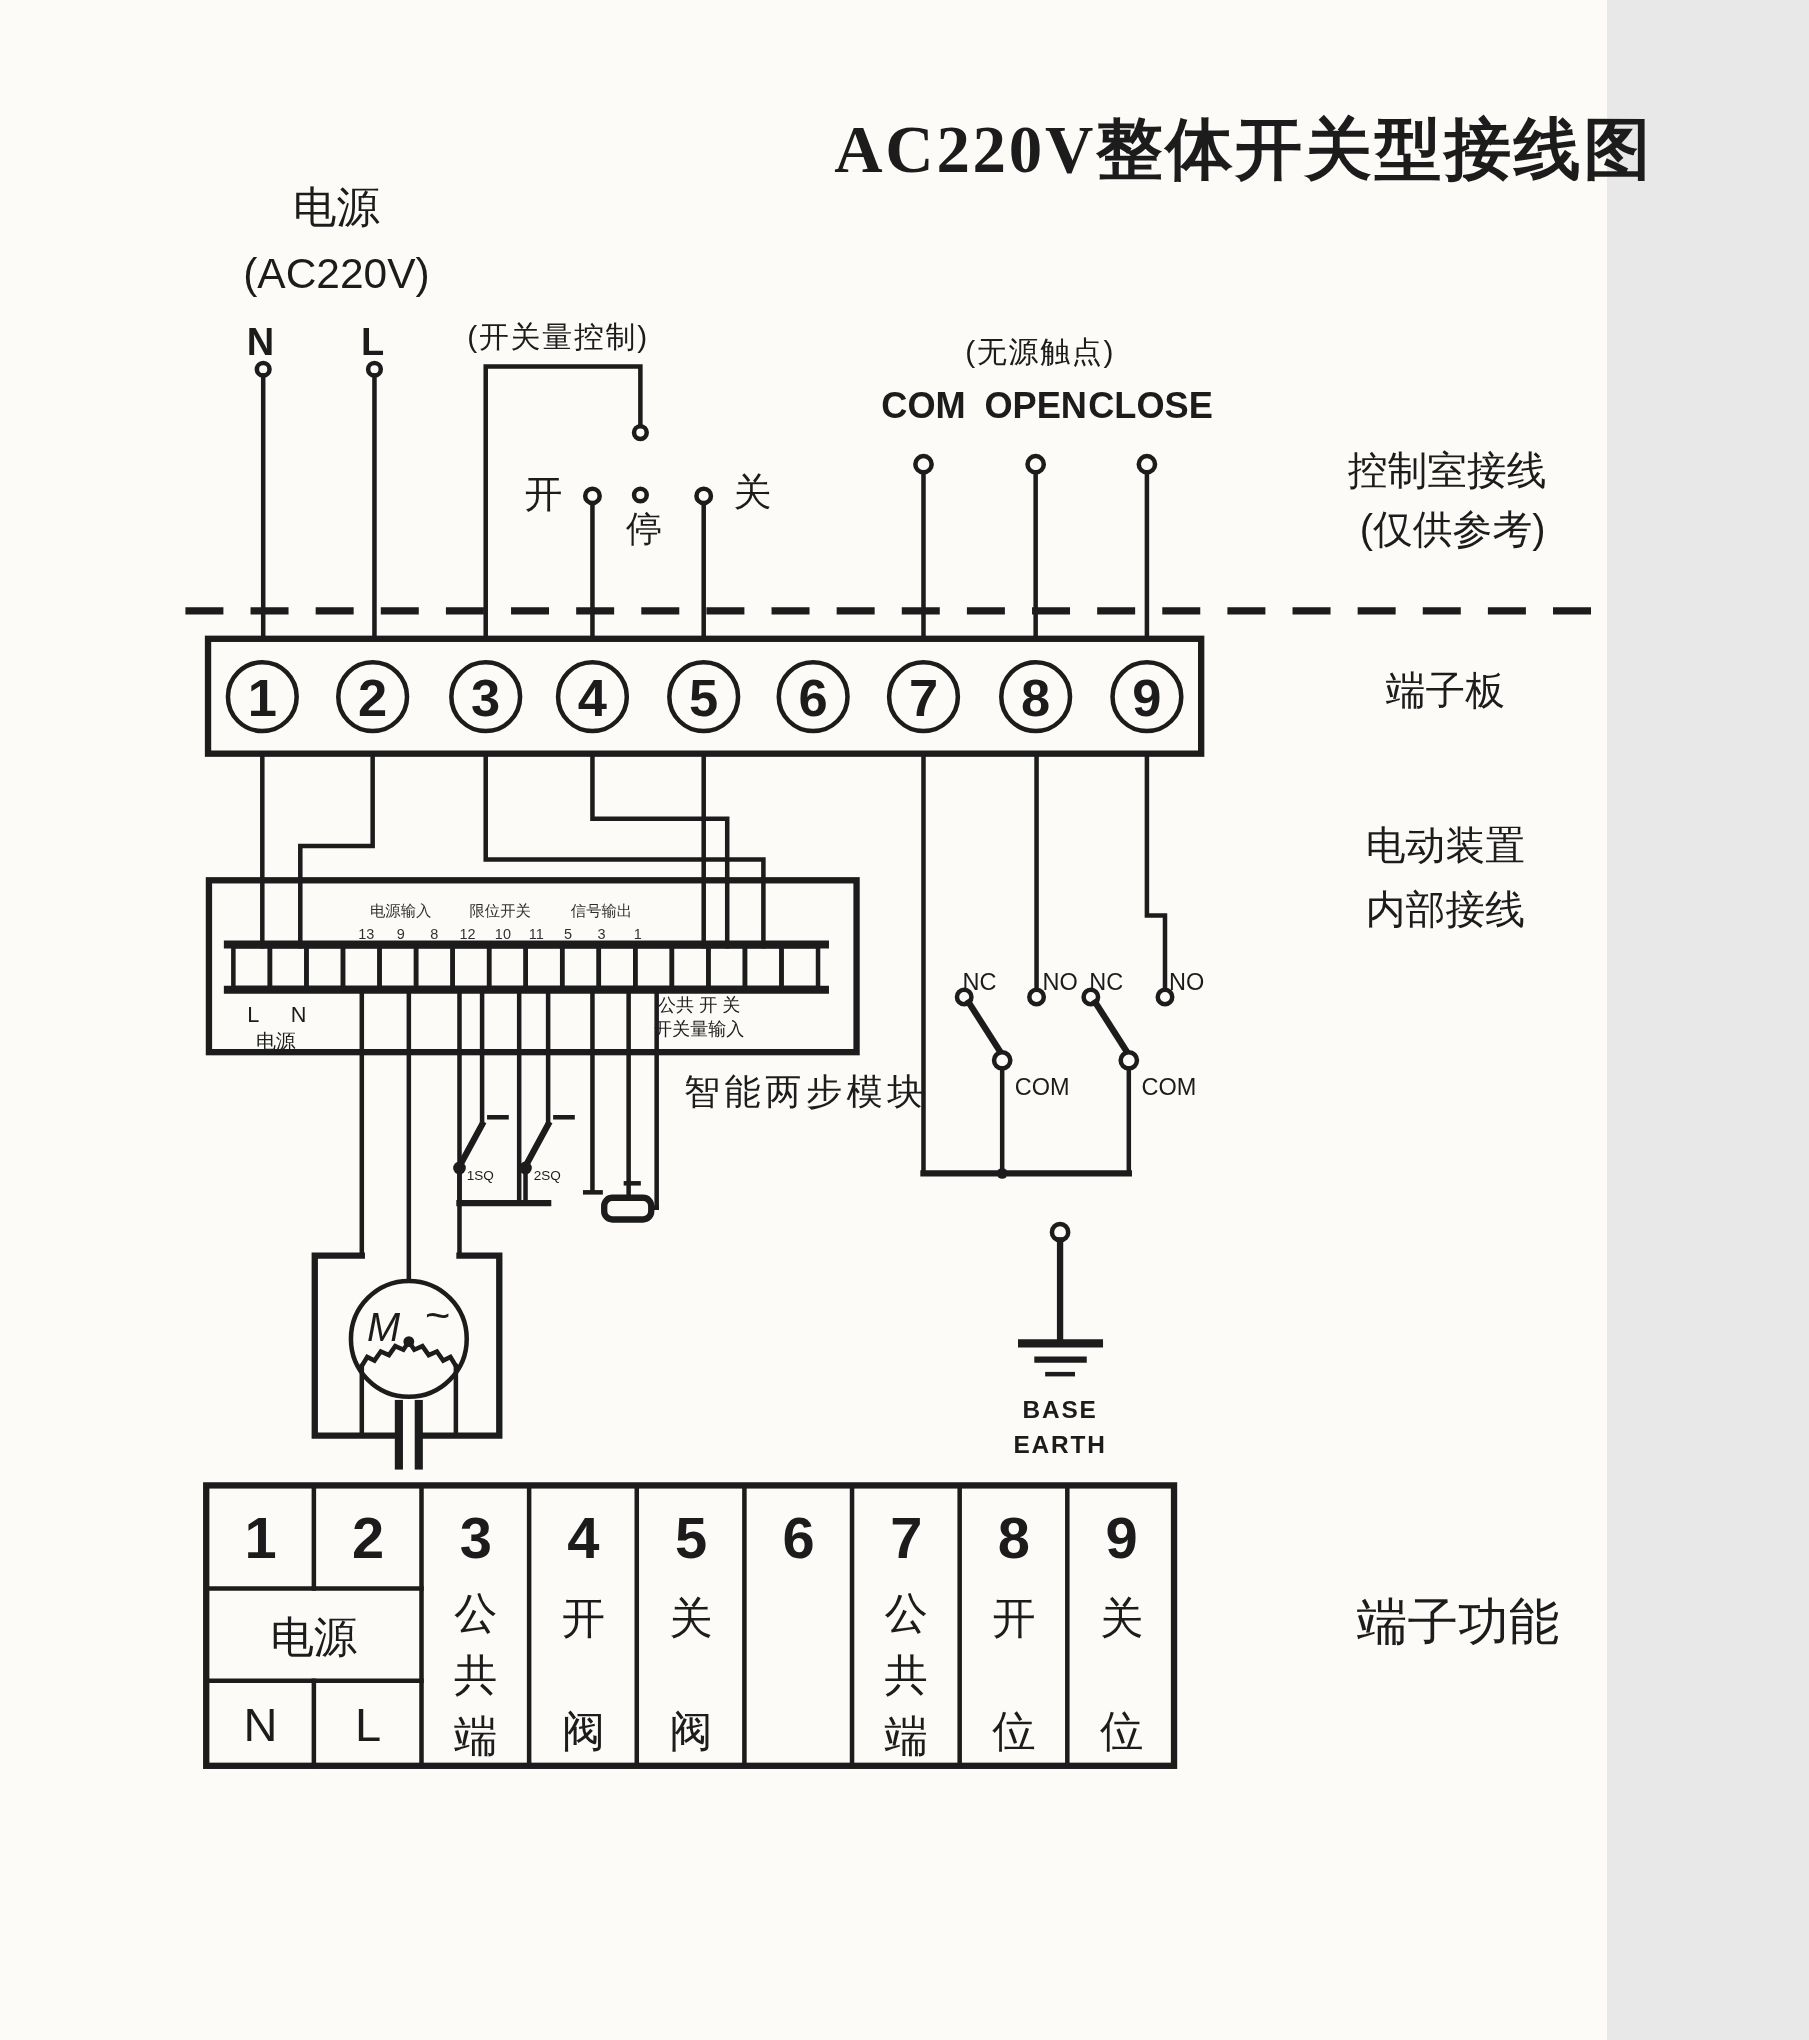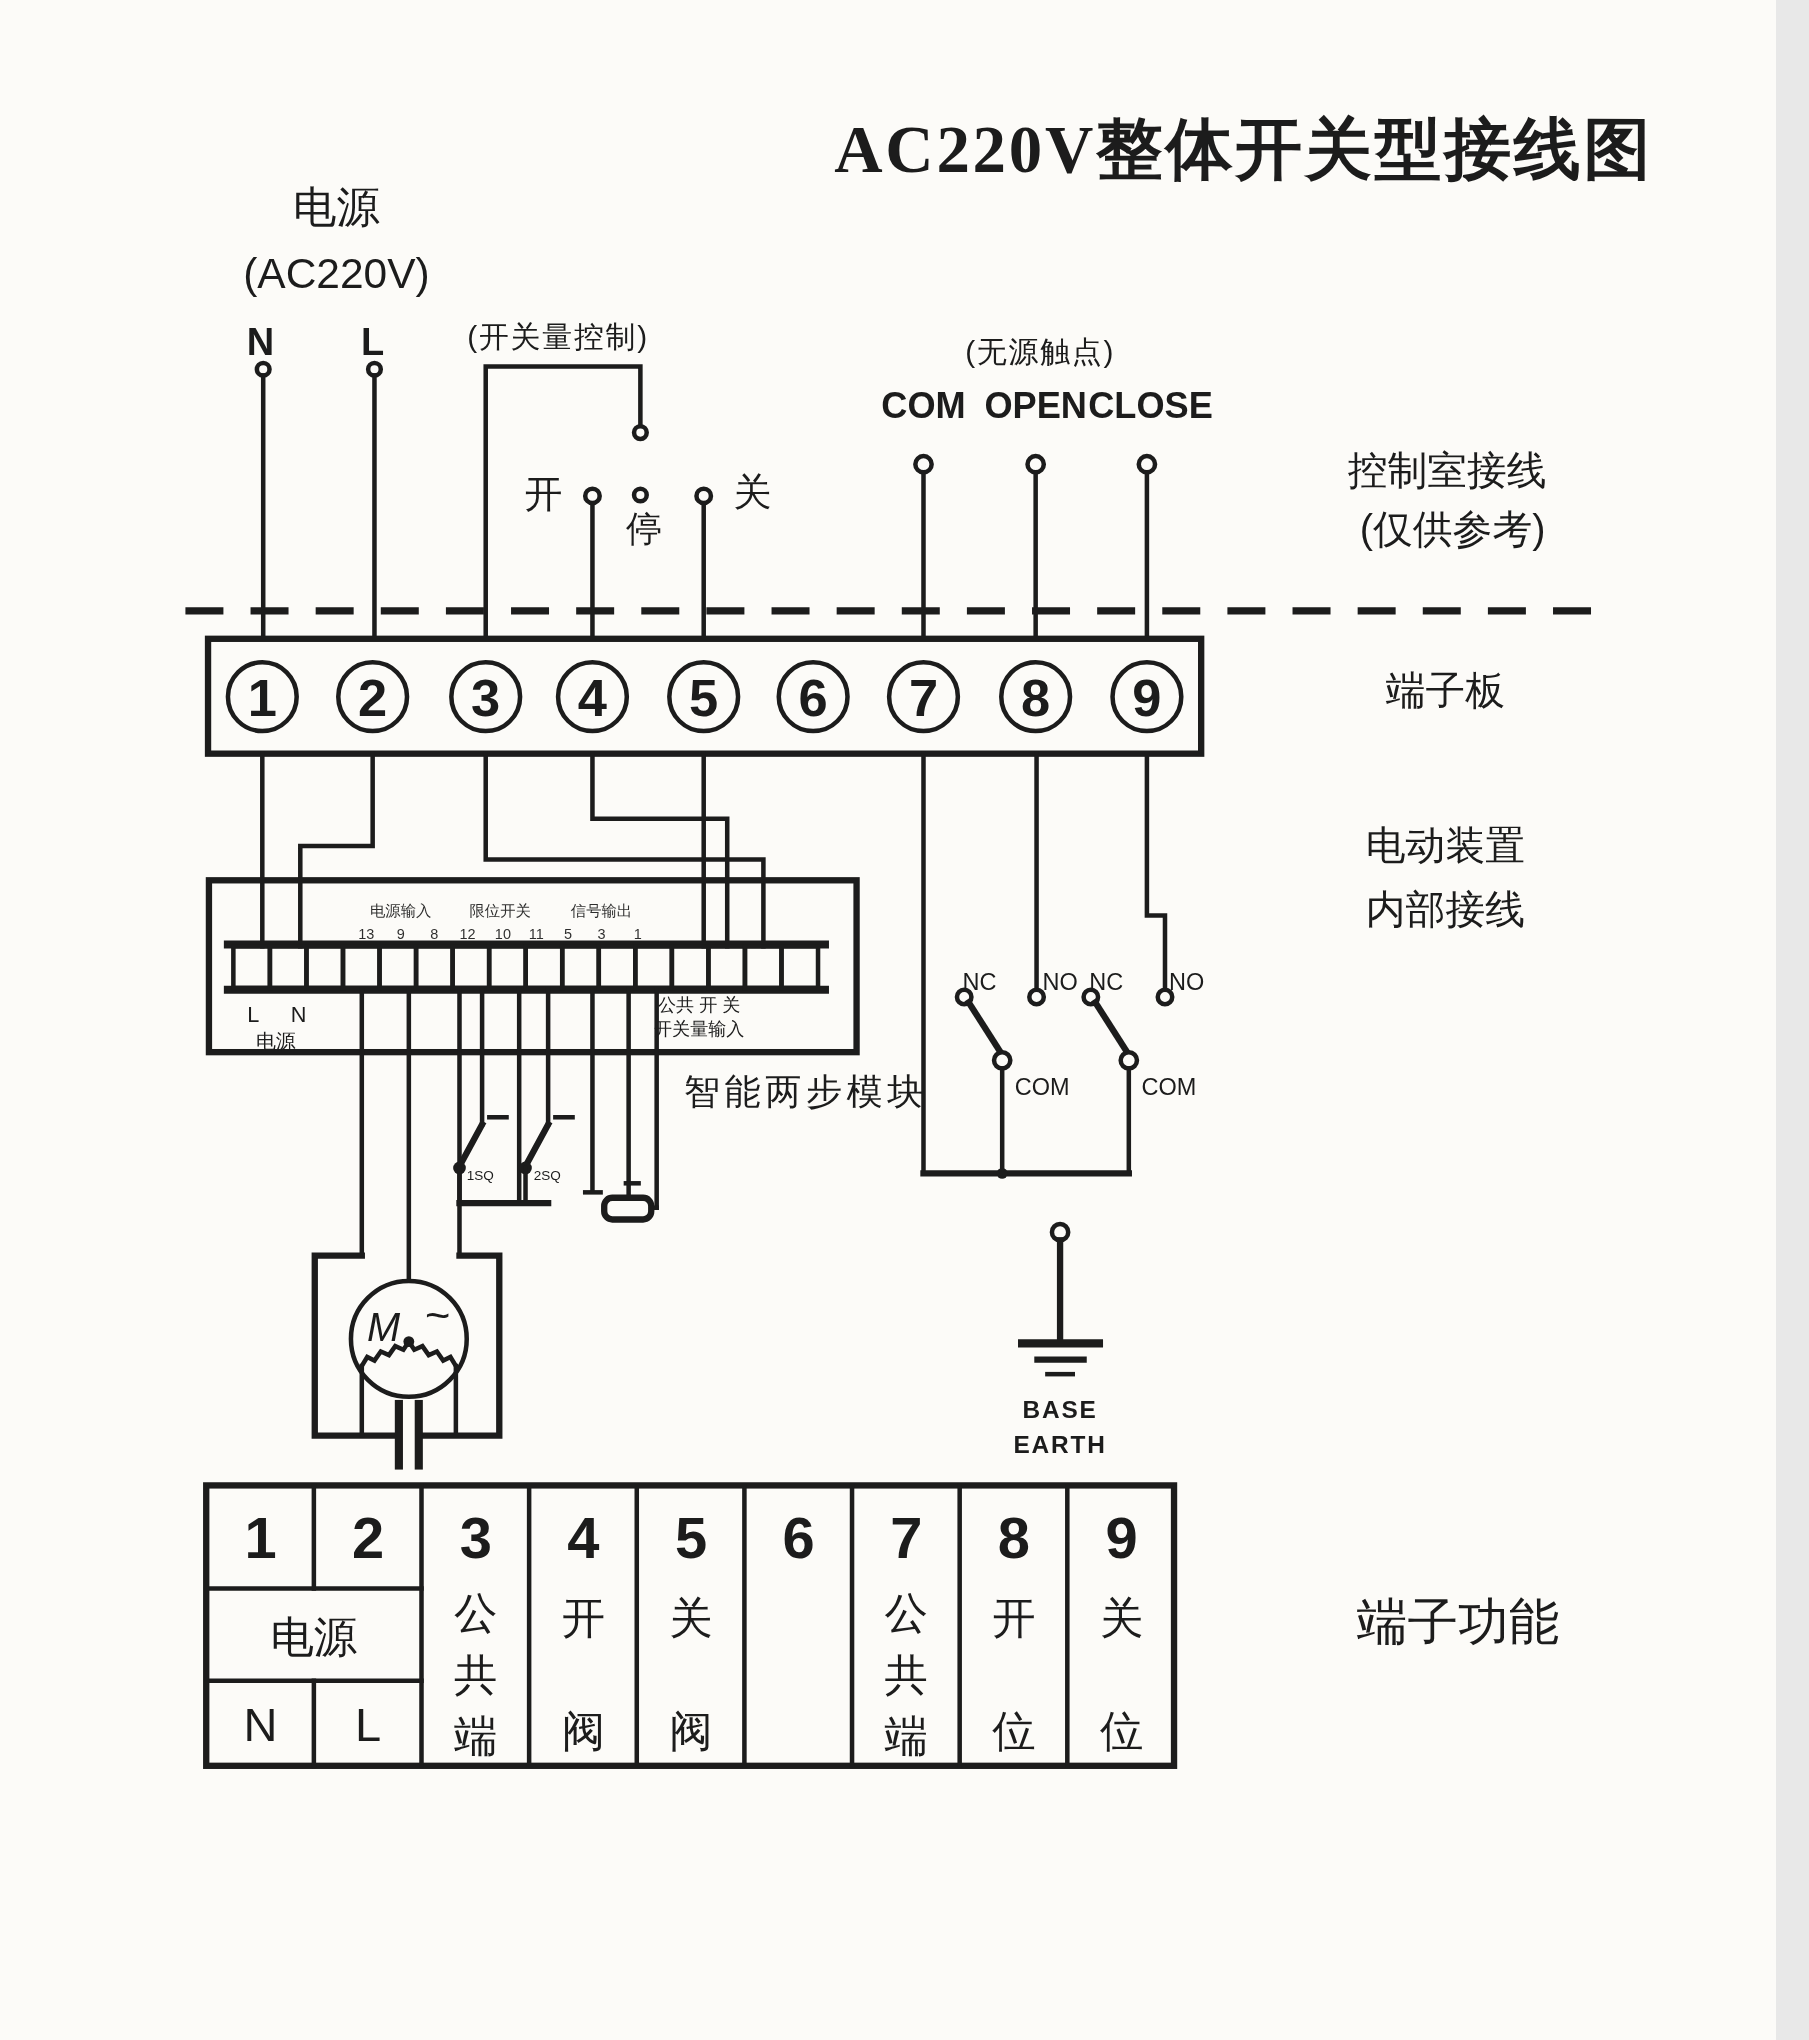--- a/index.html
+++ b/index.html
@@ -1,16 +1,16 @@
 <!DOCTYPE html>
 <html style="font-size:14.5px"><head>
 <meta charset="utf-8">
 <style>
   html,body{margin:0;padding:0;background:#e8e8e8;}
-  #canvas{position:relative;width:1776px;height:2041px;background:#fcfbf8;font-family:"Liberation Sans","DejaVu Sans",sans-serif;}
+  #canvas{position:relative;width:1607px;height:2041px;background:#fcfbf8;font-family:"Liberation Sans","DejaVu Sans",sans-serif;}
   svg{position:absolute;left:0;top:0;}
   .ln{stroke:#1c1c1c;fill:none;stroke-width:5;stroke-linecap:square;}
   .ln7{stroke:#1c1c1c;fill:none;stroke-width:7;stroke-linecap:square;}
   .ln9{stroke:#1c1c1c;fill:none;stroke-width:9;stroke-linecap:square;}
   .dot{fill:#1c1c1c;stroke:none;}
   .oc{fill:#fcfbf8;stroke:#1c1c1c;stroke-width:5;}
   .txt{fill:#1c1c1c;font-family:"Liberation Sans","DejaVu Sans",sans-serif;}
   .ser{font-family:"Liberation Serif","DejaVu Serif",serif;}
   .mid{text-anchor:middle;}
   .bold{font-weight:bold;}

